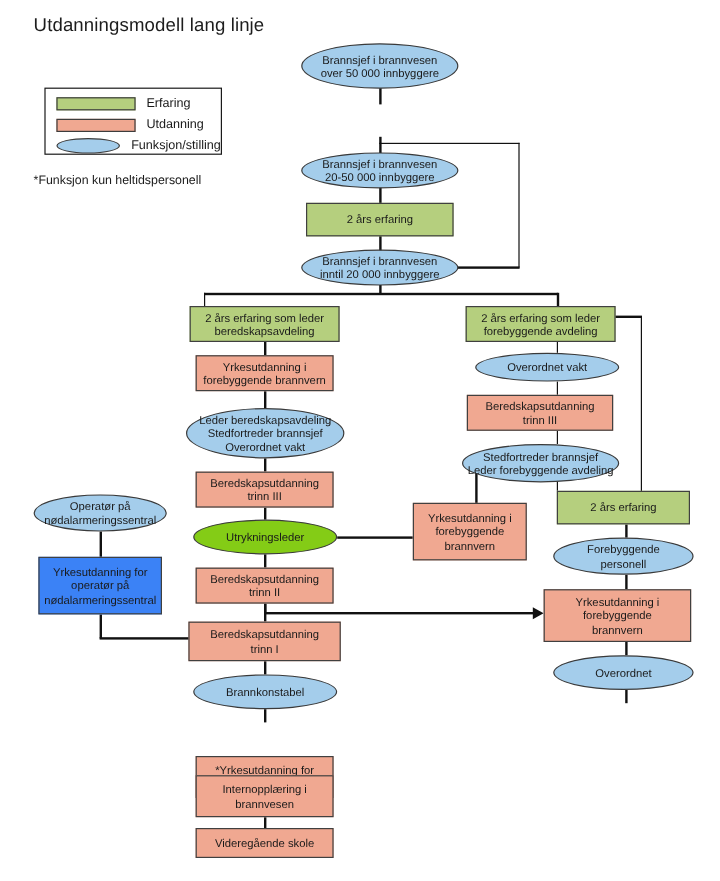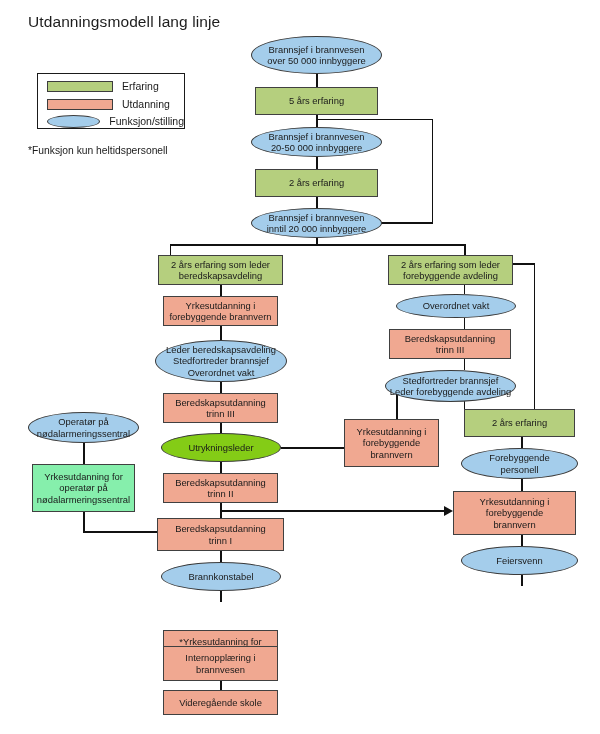--- a/index.html
+++ b/index.html
@@ -181,23 +181,20 @@
 
   <div class="conn v" style="left:521.3px;top:437px;height:11px;"></div>
   <div class="conn v" style="left:521.3px;top:479px;height:12px;"></div>
   <div class="conn v" style="left:521.3px;top:535px;height:11px;"></div>
   <div class="conn v" style="left:521.3px;top:575px;height:11px;"></div>
 
   <div class="node ellipse" style="left:251px;top:36px;width:131px;height:38px;background:#a4cdeb;">
     <span>Brannsjef i brannvesen<br>over 50 000 innbyggere</span>
     </div>
 
-  <div class="node box" style="left:255px;top:87px;width:123px;height:28px;background:#b5cf7e;">
-    <span>5 års erfaring</span>
-    </div>
 
   <div class="node ellipse" style="left:251px;top:127px;width:131px;height:30px;background:#a4cdeb;">
     <span>Brannsjef i brannvesen<br>20-50 000 innbyggere</span>
     </div>
 
   <div class="node box" style="left:255px;top:169px;width:123px;height:28px;background:#b5cf7e;">
     <span>2 års erfaring</span>
     </div>
 
   <div class="node ellipse" style="left:251px;top:208px;width:131px;height:30px;background:#a4cdeb;">
@@ -245,21 +242,21 @@
     </div>
 
   <div class="node box" style="left:163px;top:690px;width:115px;height:25px;background:#f0a891;">
     <span>Videregående skole</span>
     </div>
 
   <div class="node ellipse" style="left:28px;top:412px;width:111px;height:31px;background:#a4cdeb;">
     <span>Operatør på<br>nødalarmeringssentral</span>
     </div>
 
-  <div class="node box" style="left:32px;top:464px;width:103px;height:48px;background:#86efac;">
+  <div class="node box" style="left:32px;top:464px;width:103px;height:48px;background:#3b82f6;">
     <span>Yrkesutdanning for<br>operatør på<br>nødalarmeringssentral</span>
     </div>
 
   <div class="node box" style="left:388px;top:255px;width:125px;height:30px;background:#b5cf7e;">
     <span>2 års erfaring som leder<br>forebyggende avdeling</span>
     </div>
 
   <div class="node ellipse" style="left:396px;top:294px;width:120px;height:24px;background:#a4cdeb;">
     <span>Overordnet vakt</span>
     </div>
@@ -282,17 +279,17 @@
 
   <div class="node ellipse" style="left:461px;top:448px;width:117px;height:31px;background:#a4cdeb;">
     <span>Forebyggende<br>personell</span>
     </div>
 
   <div class="node box" style="left:453px;top:491px;width:123px;height:44px;background:#f0a891;">
     <span>Yrkesutdanning i<br>forebyggende<br>brannvern</span>
     </div>
 
   <div class="node ellipse" style="left:461px;top:546px;width:117px;height:29px;background:#a4cdeb;">
-    <span>Feiersvenn</span>
+    <span>Overordnet</span>
     </div>
 
 
 </div>
 
 </body></html>

